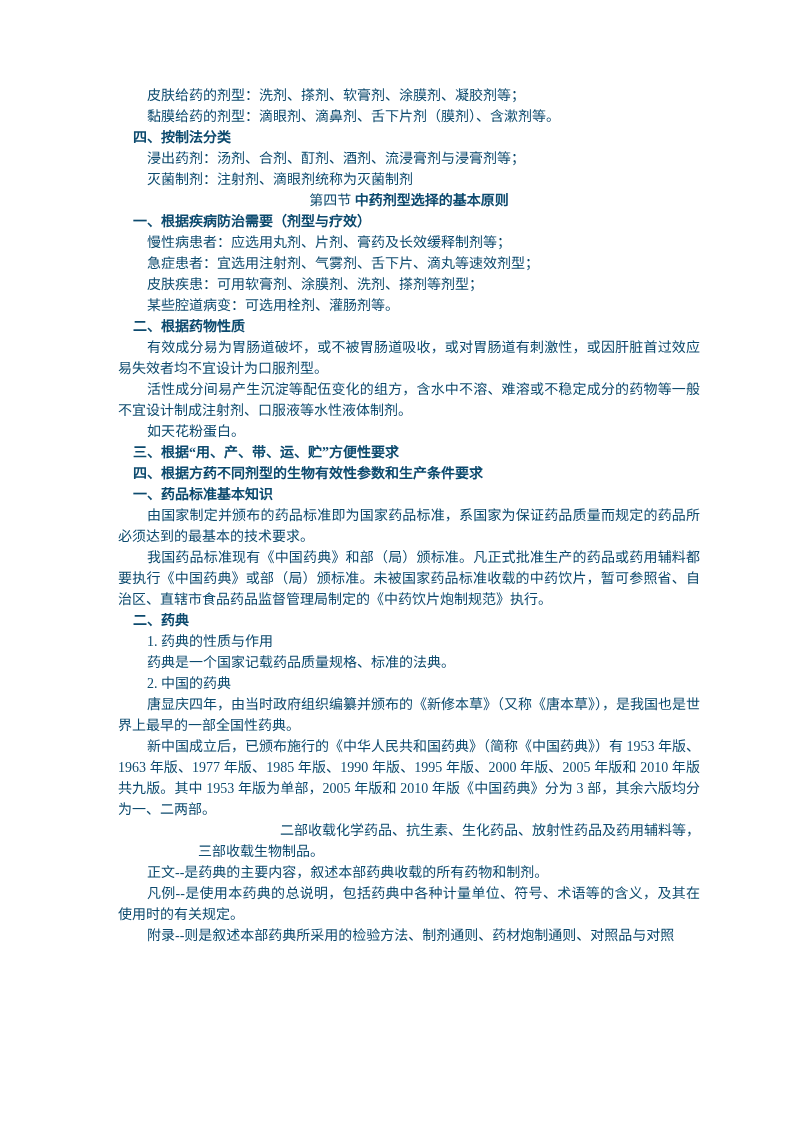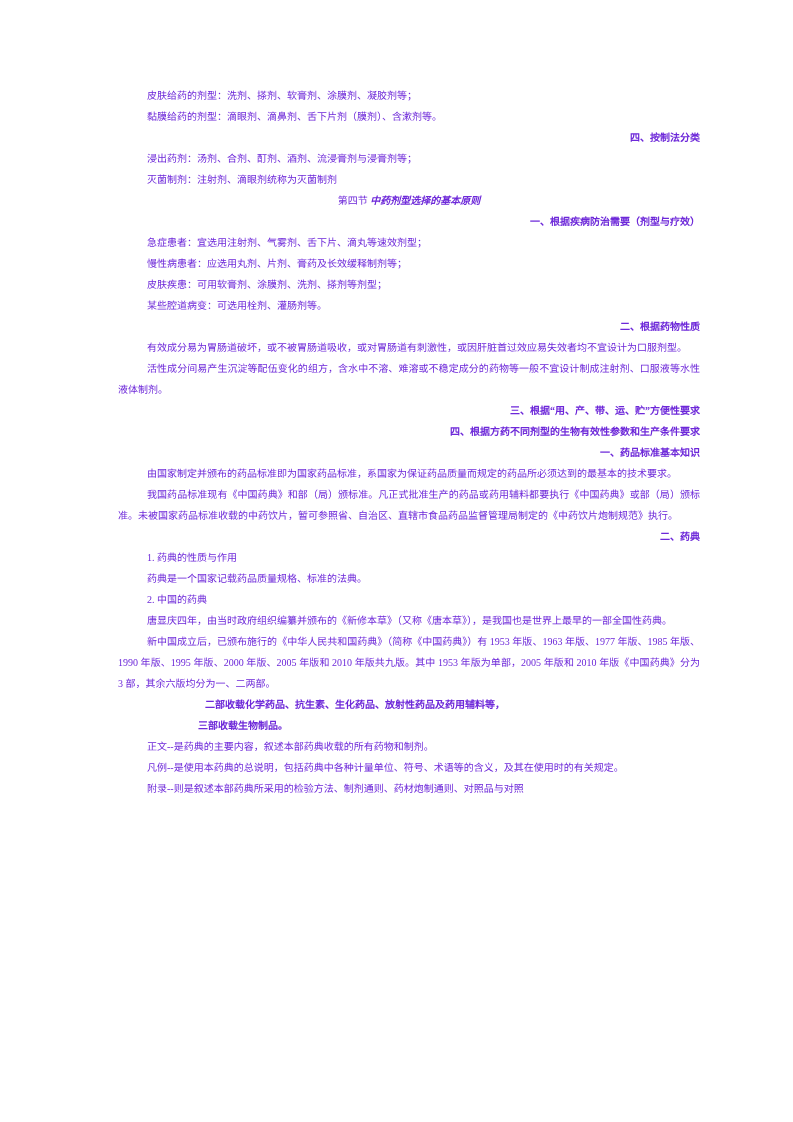--- a/index.html
+++ b/index.html
@@ -13,76 +13,74 @@
     height: 1122px;
     background: #ffffff;
     overflow: hidden;
     font-family: "Liberation Serif", "DejaVu Serif", serif;
   }
   .content {
     position: absolute;
     left: 118px;
     top: 85px;
     width: 582px;
-    font-size: 10px;
+    font-size: 14px;
     line-height: 21px;
-    color: #6d28d9;
+    color: #0c4a6e;
     text-align: justify;
     text-justify: inter-ideograph;
   }
   .content p {
     margin: 0;
     padding: 0;
   }
   .body {
     text-indent: 29px;
   }
   .heading {
     font-weight: 700;
     text-indent: 15px;
-    text-align: right;
+    text-align: left;
   }
   .center {
     text-align: center;
     text-indent: 0;
   }
   .center .bold-part {
     font-weight: 700;
-    font-style: italic;
   }
   .indent-a {
     text-indent: 87px;
-    text-align: left;
-    font-weight: bold;
+    text-align: right;
   }
   .indent-b {
     text-indent: 80px;
     text-align: left;
-    font-weight: bold;
   }
 </style>
 </head>
 <body>
 
 <div class="page">
   <div class="content">
       <p class="body">皮肤给药的剂型：洗剂、搽剂、软膏剂、涂膜剂、凝胶剂等；</p>
       <p class="body">黏膜给药的剂型：滴眼剂、滴鼻剂、舌下片剂（膜剂）、含漱剂等。</p>
       <p class="heading">四、按制法分类</p>
       <p class="body">浸出药剂：汤剂、合剂、酊剂、酒剂、流浸膏剂与浸膏剂等；</p>
       <p class="body">灭菌制剂：注射剂、滴眼剂统称为灭菌制剂</p>
       <p class="center"><span>第四节 </span><span class="bold-part">中药剂型选择的基本原则</span></p>
       <p class="heading">一、根据疾病防治需要（剂型与疗效）</p>
+      <p class="body">慢性病患者：应选用丸剂、片剂、膏药及长效缓释制剂等；</p>
       <p class="body">急症患者：宜选用注射剂、气雾剂、舌下片、滴丸等速效剂型；</p>
-      <p class="body">慢性病患者：应选用丸剂、片剂、膏药及长效缓释制剂等；</p>
       <p class="body">皮肤疾患：可用软膏剂、涂膜剂、洗剂、搽剂等剂型；</p>
       <p class="body">某些腔道病变：可选用栓剂、灌肠剂等。</p>
       <p class="heading">二、根据药物性质</p>
       <p class="body">有效成分易为胃肠道破坏，或不被胃肠道吸收，或对胃肠道有刺激性，或因肝脏首过效应易失效者均不宜设计为口服剂型。</p>
       <p class="body">活性成分间易产生沉淀等配伍变化的组方，含水中不溶、难溶或不稳定成分的药物等一般不宜设计制成注射剂、口服液等水性液体制剂。</p>
+      <p class="body">如天花粉蛋白。</p>
       <p class="heading">三、根据“用、产、带、运、贮”方便性要求</p>
       <p class="heading">四、根据方药不同剂型的生物有效性参数和生产条件要求</p>
       <p class="heading">一、药品标准基本知识</p>
       <p class="body">由国家制定并颁布的药品标准即为国家药品标准，系国家为保证药品质量而规定的药品所必须达到的最基本的技术要求。</p>
       <p class="body">我国药品标准现有《中国药典》和部（局）颁标准。凡正式批准生产的药品或药用辅料都要执行《中国药典》或部（局）颁标准。未被国家药品标准收载的中药饮片，暂可参照省、自治区、直辖市食品药品监督管理局制定的《中药饮片炮制规范》执行。</p>
       <p class="heading">二、药典</p>
       <p class="body">1. 药典的性质与作用</p>
       <p class="body">药典是一个国家记载药品质量规格、标准的法典。</p>
       <p class="body">2. 中国的药典</p>
       <p class="body">唐显庆四年，由当时政府组织编纂并颁布的《新修本草》（又称《唐本草》），是我国也是世界上最早的一部全国性药典。</p>

